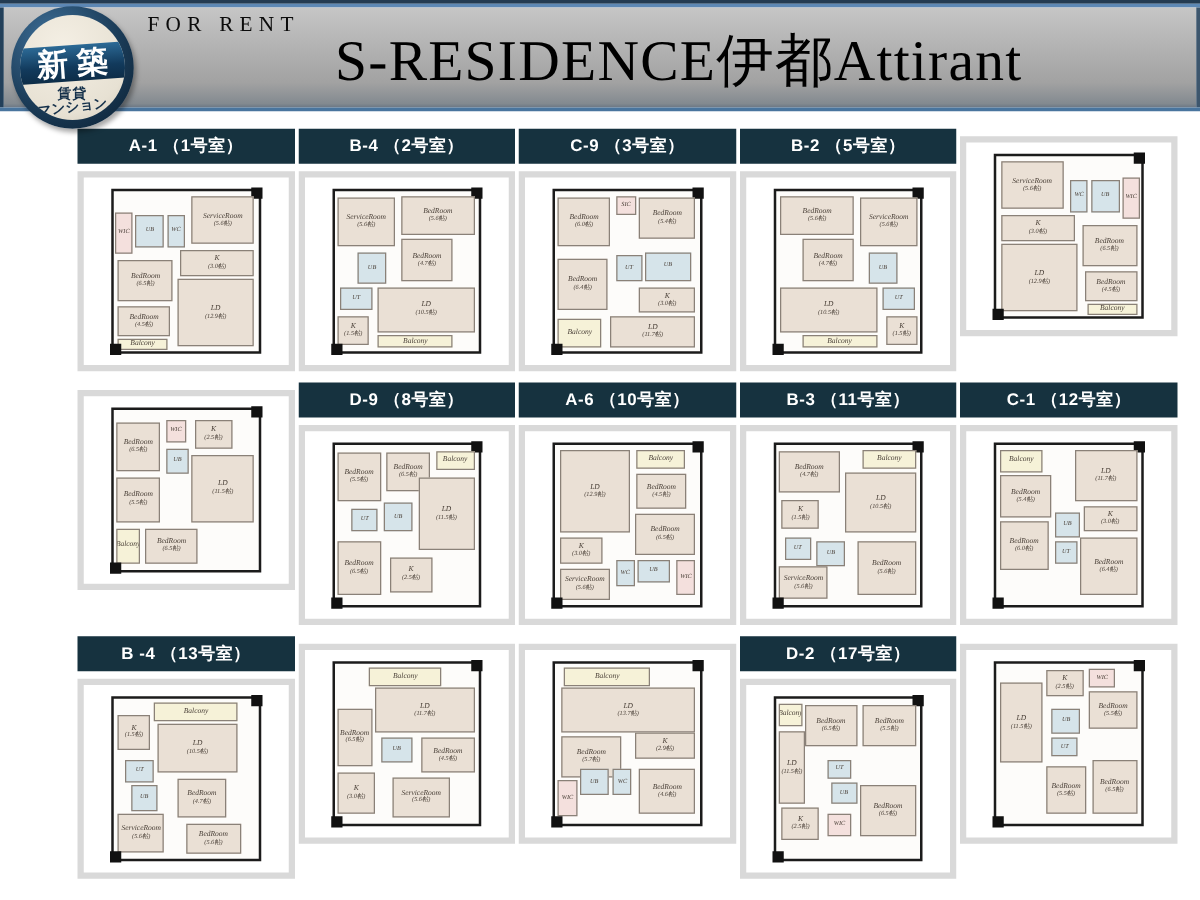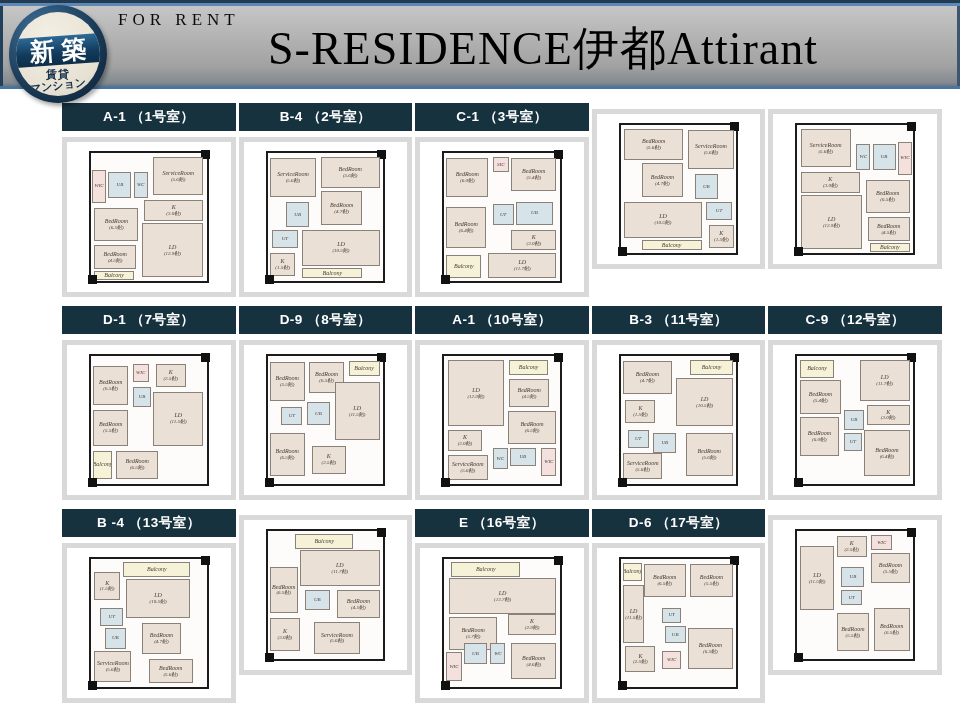--- a/index.html
+++ b/index.html
@@ -186,21 +186,21 @@
               <div class="sz">(10.5帖)</div>
             </div>
             <div class="room balc" style="left: 30%; top: 90%; width: 52%; height: 8%;">
               <div class="nm">Balcony</div>
             </div>
           </div>
         </div>
       </div>
     </div>
     <div class="cell">
-      <div class="unit-label">C-1 （3号室）</div>
+      <div class="unit-label">C-9 （3号室）</div>
       <div class="plan-frame">
         <div class="plan-white">
           <div class="plan-canvas">
             <div class="room room" style="left: 2%; top: 4%; width: 36%; height: 30%;">
               <div class="nm">BedRoom</div>
               <div class="sz">(6.0帖)</div>
             </div>
             <div class="room pink" style="left: 42%; top: 3%; width: 14%; height: 12%;">
               <div class="nm">SIC</div>
             </div>
@@ -227,20 +227,21 @@
               <div class="sz">(11.7帖)</div>
             </div>
             <div class="room balc" style="left: 2%; top: 80%; width: 30%; height: 18%;">
               <div class="nm">Balcony</div>
             </div>
           </div>
         </div>
       </div>
     </div>
     <div class="cell">
+      <div class="unit-label">B-2 （5号室）</div>
       <div class="plan-frame">
         <div class="plan-white">
           <div class="plan-canvas">
             <div class="room room" style="left: 3%; top: 3%; width: 51%; height: 24%;">
               <div class="nm">BedRoom</div>
               <div class="sz">(5.6帖)</div>
             </div>
             <div class="room room" style="left: 58%; top: 4%; width: 40%; height: 30%;">
               <div class="nm">ServiceRoom</div>
               <div class="sz">(5.6帖)</div>
@@ -304,21 +305,20 @@
               <div class="sz">(4.5帖)</div>
             </div>
             <div class="room balc" style="left: 63%; top: 92%; width: 34%; height: 7%;">
               <div class="nm">Balcony</div>
             </div>
           </div>
         </div>
       </div>
     </div>
     <div class="cell">
-      <div class="unit-label">D-1 （7号室）</div>
       <div class="plan-frame">
         <div class="plan-white">
           <div class="plan-canvas">
             <div class="room room" style="left: 2%; top: 8%; width: 30%; height: 30%;">
               <div class="nm">BedRoom</div>
               <div class="sz">(6.5帖)</div>
             </div>
             <div class="room pink" style="left: 36%; top: 6%; width: 14%; height: 14%;">
               <div class="nm">WIC</div>
             </div>
@@ -380,21 +380,21 @@
             </div>
             <div class="room room" style="left: 38%; top: 70%; width: 30%; height: 22%;">
               <div class="nm">K</div>
               <div class="sz">(2.5帖)</div>
             </div>
           </div>
         </div>
       </div>
     </div>
     <div class="cell">
-      <div class="unit-label">A-1 （10号室）</div>
+      <div class="unit-label">A-6 （10号室）</div>
       <div class="plan-frame">
         <div class="plan-white">
           <div class="plan-canvas">
             <div class="room room" style="left: 3%; top: 3%; width: 49%; height: 52%;">
               <div class="nm">LD</div>
               <div class="sz">(12.9帖)</div>
             </div>
             <div class="room balc" style="left: 56%; top: 3%; width: 34%; height: 12%;">
               <div class="nm">Balcony</div>
             </div>
@@ -459,21 +459,21 @@
             </div>
             <div class="room room" style="left: 2%; top: 76%; width: 34%; height: 20%;">
               <div class="nm">ServiceRoom</div>
               <div class="sz">(5.6帖)</div>
             </div>
           </div>
         </div>
       </div>
     </div>
     <div class="cell">
-      <div class="unit-label">C-9 （12号室）</div>
+      <div class="unit-label">C-1 （12号室）</div>
       <div class="plan-frame">
         <div class="plan-white">
           <div class="plan-canvas">
             <div class="room balc" style="left: 2%; top: 3%; width: 30%; height: 14%;">
               <div class="nm">Balcony</div>
             </div>
             <div class="room room" style="left: 54%; top: 3%; width: 43%; height: 32%;">
               <div class="nm">LD</div>
               <div class="sz">(11.7帖)</div>
             </div>
@@ -569,21 +569,20 @@
             </div>
             <div class="room room" style="left: 40%; top: 71%; width: 40%; height: 25%;">
               <div class="nm">ServiceRoom</div>
               <div class="sz">(5.6帖)</div>
             </div>
           </div>
         </div>
       </div>
     </div>
     <div class="cell">
-      <div class="unit-label">E （16号室）</div>
       <div class="plan-frame">
         <div class="plan-white">
           <div class="plan-canvas">
             <div class="room balc" style="left: 6%; top: 2%; width: 60%; height: 12%;">
               <div class="nm">Balcony</div>
             </div>
             <div class="room room" style="left: 4%; top: 15%; width: 93%; height: 28%;">
               <div class="nm">LD</div>
               <div class="sz">(13.7帖)</div>
             </div>
@@ -606,21 +605,21 @@
             </div>
             <div class="room room" style="left: 58%; top: 66%; width: 39%; height: 28%;">
               <div class="nm">BedRoom</div>
               <div class="sz">(4.6帖)</div>
             </div>
           </div>
         </div>
       </div>
     </div>
     <div class="cell">
-      <div class="unit-label">D-6 （17号室）</div>
+      <div class="unit-label">D-2 （17号室）</div>
       <div class="plan-frame">
         <div class="plan-white">
           <div class="plan-canvas">
             <div class="room balc" style="left: 2%; top: 3%; width: 16%; height: 14%;">
               <div class="nm">Balcony</div>
             </div>
             <div class="room room" style="left: 20%; top: 4%; width: 36%; height: 26%;">
               <div class="nm">BedRoom</div>
               <div class="sz">(6.5帖)</div>
             </div>

